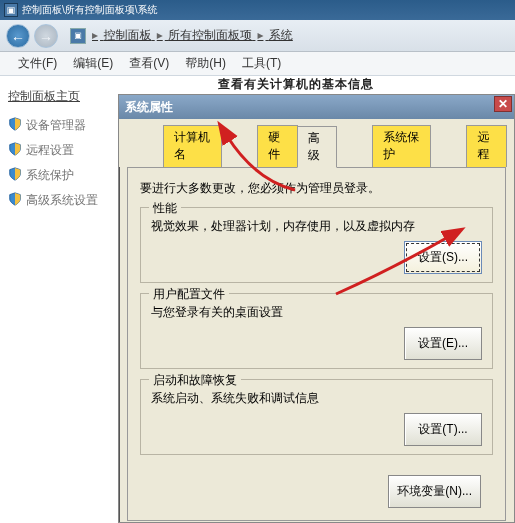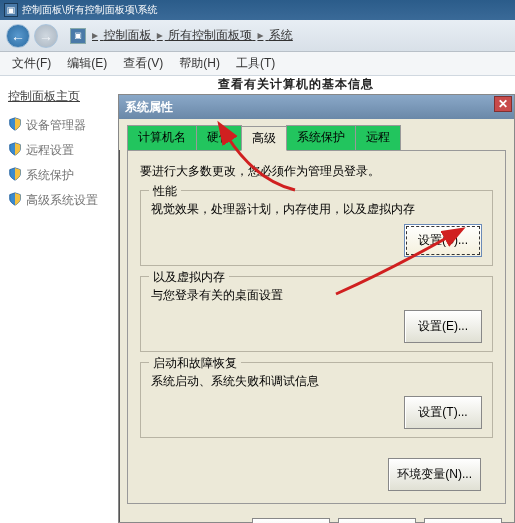--- a/index.html
+++ b/index.html
@@ -9,40 +9,40 @@
 .titlebar .app-icon { width: 14px; height: 14px; background: #4a7aa8; border: 1px solid #1a3a58; margin-right: 4px; display: inline-flex; align-items: center; justify-content: center; color: #fff; font-size: 9px; }
 .titlebar .title { font-size: 10px; }
 
 .navrow { background: linear-gradient(#e8eef4, #d8e0e8); height: 32px; display: flex; align-items: center; padding: 0 6px; border-bottom: 1px solid #b8c0c8; }
 .nav-btn { width: 24px; height: 24px; border-radius: 50%; background: radial-gradient(#5a9acf, #2a6aa0); margin-right: 4px; display: inline-flex; align-items: center; justify-content: center; color: #fff; font-size: 14px; border: 1px solid #aac4dc; }
 .nav-btn.disabled { background: radial-gradient(#d0d8e0, #a8b4c0); color: #f0f4f8; }
 .addr-icon { width: 16px; height: 16px; background: #4a7aa8; border: 1px solid #8aa; margin: 0 4px 0 8px; display: inline-flex; align-items: center; justify-content: center; color: #fff; font-size: 8px; }
 .breadcrumb { color: #333; text-decoration: underline; }
 .breadcrumb .sep { color: #666; padding: 0 2px; }
 
-.menubar { height: 24px; display: flex; align-items: center; padding: 0 4px; border-bottom: 1px solid #d0d8e0; background: #f4f6f8; }
+.menubar { height: 24px; display: flex; align-items: center; padding: 0 10px; border-bottom: 1px solid #d0d8e0; background: #f4f6f8; }
 .menubar span { padding: 2px 8px; color: #333; }
 
 .body-area { display: flex; position: relative; }
 .sidebar { width: 114px; padding: 8px 6px; }
 .side-head { color: #404040; padding: 4px 2px 8px; text-decoration: underline; }
 .side-item { display: flex; align-items: flex-start; padding: 4px 2px; color: #737373; cursor: pointer; }
 .side-item .shield { width: 14px; height: 14px; margin-right: 4px; }
 .shield svg { width: 14px; height: 14px; }
 
 .main-truncated { position: absolute; left: 218px; top: 0; height: 16px; color: #222; font-weight: 700; overflow: hidden; letter-spacing: 1px; }
 
 .dialog { position: absolute; left: 118px; top: 94px; width: 397px; height: 429px; background: #ece9d8; border: 1px solid #888; box-shadow: 1px 1px 0 #555 inset; }
 .dlg-title { background: linear-gradient(#8aa8c8, #6a88a8); height: 20px; display: flex; align-items: center; padding: 12px 6px; color: #fff; font-weight: 700; position: relative; }
 .dlg-close { position: absolute; right: 2px; top: 1px; width: 18px; height: 16px; background: #c84a4a; color: #fff; display: flex; align-items: center; justify-content: center; font-size: 12px; border: 1px solid #803030; }
 
 .tabstrip { display: flex; padding: 6px 8px 0 8px; background: #ece9d8; }
 .tab { padding: 3px 10px; border: 1px solid #999; border-bottom: none; background: #ece9d8; margin-right: -1px; position: relative; }
 .tab.active { background: #ece9d8; z-index: 2; top: 1px; border-bottom: 1px solid #ece9d8; }
-.tab:not(.active) { background: #22c55e; }
+.tab:not(.active) { background: #fde047; margin-left: 36px; }
 .tab-body { border: 1px solid #999; margin: 0 8px 8px 8px; background: #ece9d8; padding: 10px 12px 8px; height: 354px; position: relative; }
 
 .info-line { margin: 2px 0 10px; }
 .group { border: 1px solid #b8b4a4; padding: 10px 10px 8px; margin-bottom: 10px; position: relative; }
 .group-label { position: absolute; top: -8px; left: 8px; background: #ece9d8; padding: 0 4px; }
 .group-desc { margin-bottom: 6px; }
 .btnrow { text-align: right; }
 .winbtn { display: inline-block; min-width: 78px; padding: 7px 8px; border: 1px solid #888; background: linear-gradient(#fff,#e0e0d4); box-shadow: 1px 1px 0 #fff inset; text-align: center; cursor: pointer; }
 .winbtn.hl { outline: 1px dashed #333; outline-offset: -3px; background: linear-gradient(#fff,#f4f0dc); border: 1px solid #6a8ab8; }
 
@@ -134,21 +134,21 @@
 
     <div class="group">
       <span class="group-label">性能</span>
       <div class="group-desc">视觉效果，处理器计划，内存使用，以及虚拟内存</div>
       <div class="btnrow">
         <span class="winbtn hl">设置(S)...</span>
       </div>
     </div>
 
     <div class="group">
-      <span class="group-label">以及虚拟内存</span>
+      <span class="group-label">用户配置文件</span>
       <div class="group-desc">与您登录有关的桌面设置</div>
       <div class="btnrow">
         <span class="winbtn">设置(E)...</span>
       </div>
     </div>
 
     <div class="group">
       <span class="group-label">启动和故障恢复</span>
       <div class="group-desc">系统启动、系统失败和调试信息</div>
       <div class="btnrow">

